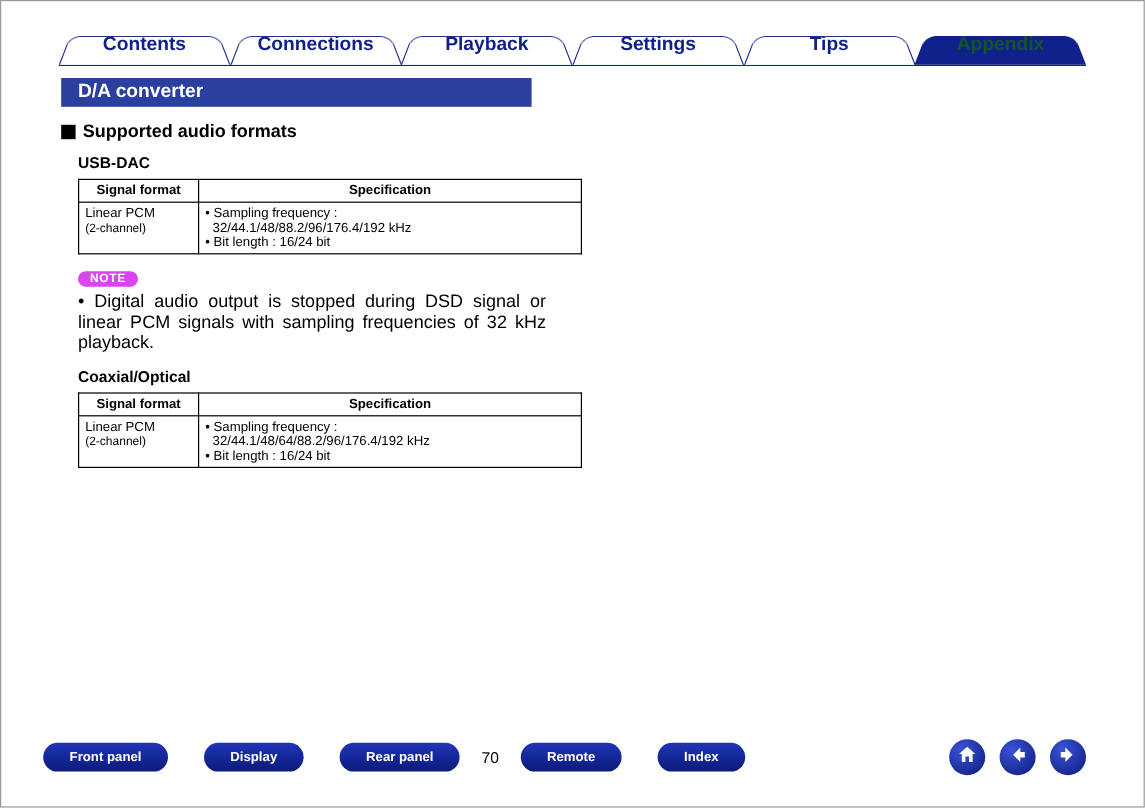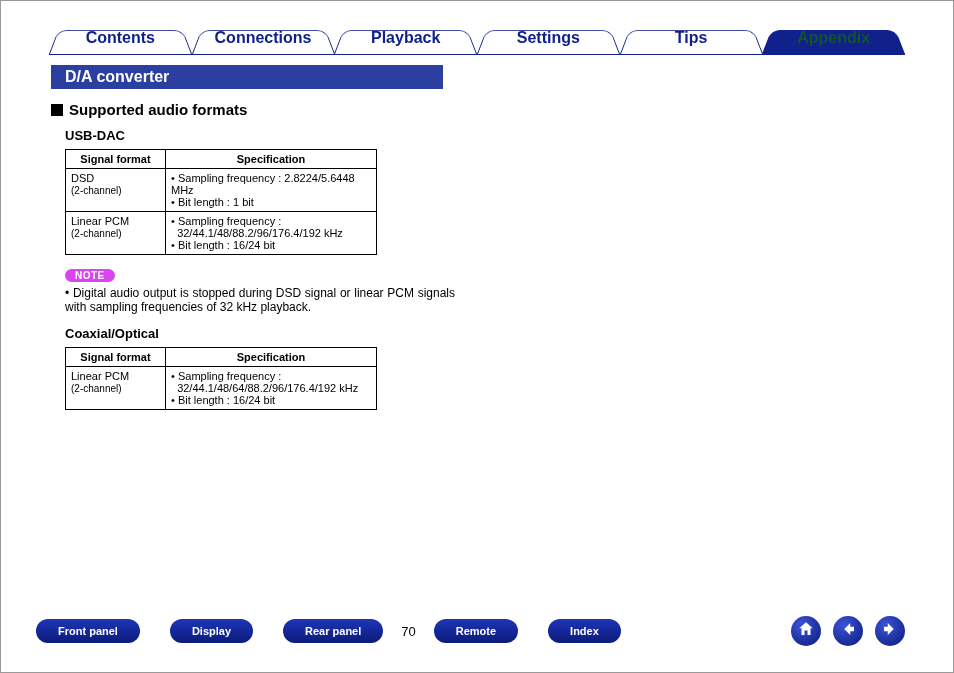--- a/index.html
+++ b/index.html
@@ -80,21 +80,21 @@
     background: #000;
   }
   .subhead {
     font-size: 13px;
     font-weight: bold;
     margin: 6px 0 6px 14px;
   }
   table.spec {
     border-collapse: collapse;
     margin: 0 0 8px 14px;
-    width: 312px;
+    width: 420px;
     font-size: 11px;
   }
   table.spec th, table.spec td {
     border: 1px solid #000;
     padding: 3px 5px;
     vertical-align: top;
     text-align: left;
   }
   table.spec th { text-align: center; font-weight: bold; }
   table.spec th.col1 { width: 100px; }
@@ -106,21 +106,21 @@
     background: #d946ef;
     color: #fff;
     font-size: 10px;
     font-weight: bold;
     border-radius: 9px;
     padding: 1px 10px;
     margin: 6px 0 4px 14px;
     letter-spacing: 0.5px;
   }
   .note-text {
-    font-size: 12px;
+    font-size: 15px;
     margin: 0 0 12px 14px;
     width: 390px;
     text-align: justify;
   }
   .note-text::before { content: "• "; }
 
   
   .footer {
     position: absolute;
     left: 35px; right: 48px; bottom: 24px;
@@ -182,32 +182,20 @@
     <span>Supported audio formats</span>
   </div>
 
   
   <div class="subhead">USB-DAC</div>
   <table class="spec">
     <tbody>
         <tr>
       <th class="col1">Signal format</th>
       <th>Specification</th>
-    </tr>
-    <tr>
-      <td>
-        <span>DSD</span><br>
-        <span class="subline">(2-channel)</span>
-      </td>
-      <td>
-        <ul class="bullets">
-          <li>Sampling frequency : 2.8224/5.6448 MHz</li>
-          <li>Bit length : 1 bit</li>
-        </ul>
-      </td>
     </tr>
     <tr>
       <td>
         <span>Linear PCM</span><br>
         <span class="subline">(2-channel)</span>
       </td>
       <td>
         <ul class="bullets">
           <li><span>Sampling frequency :</span><br>&nbsp;&nbsp;<span>32/44.1/48/88.2/96/176.4/192 kHz</span></li>
           <li>Bit length : 16/24 bit</li>

